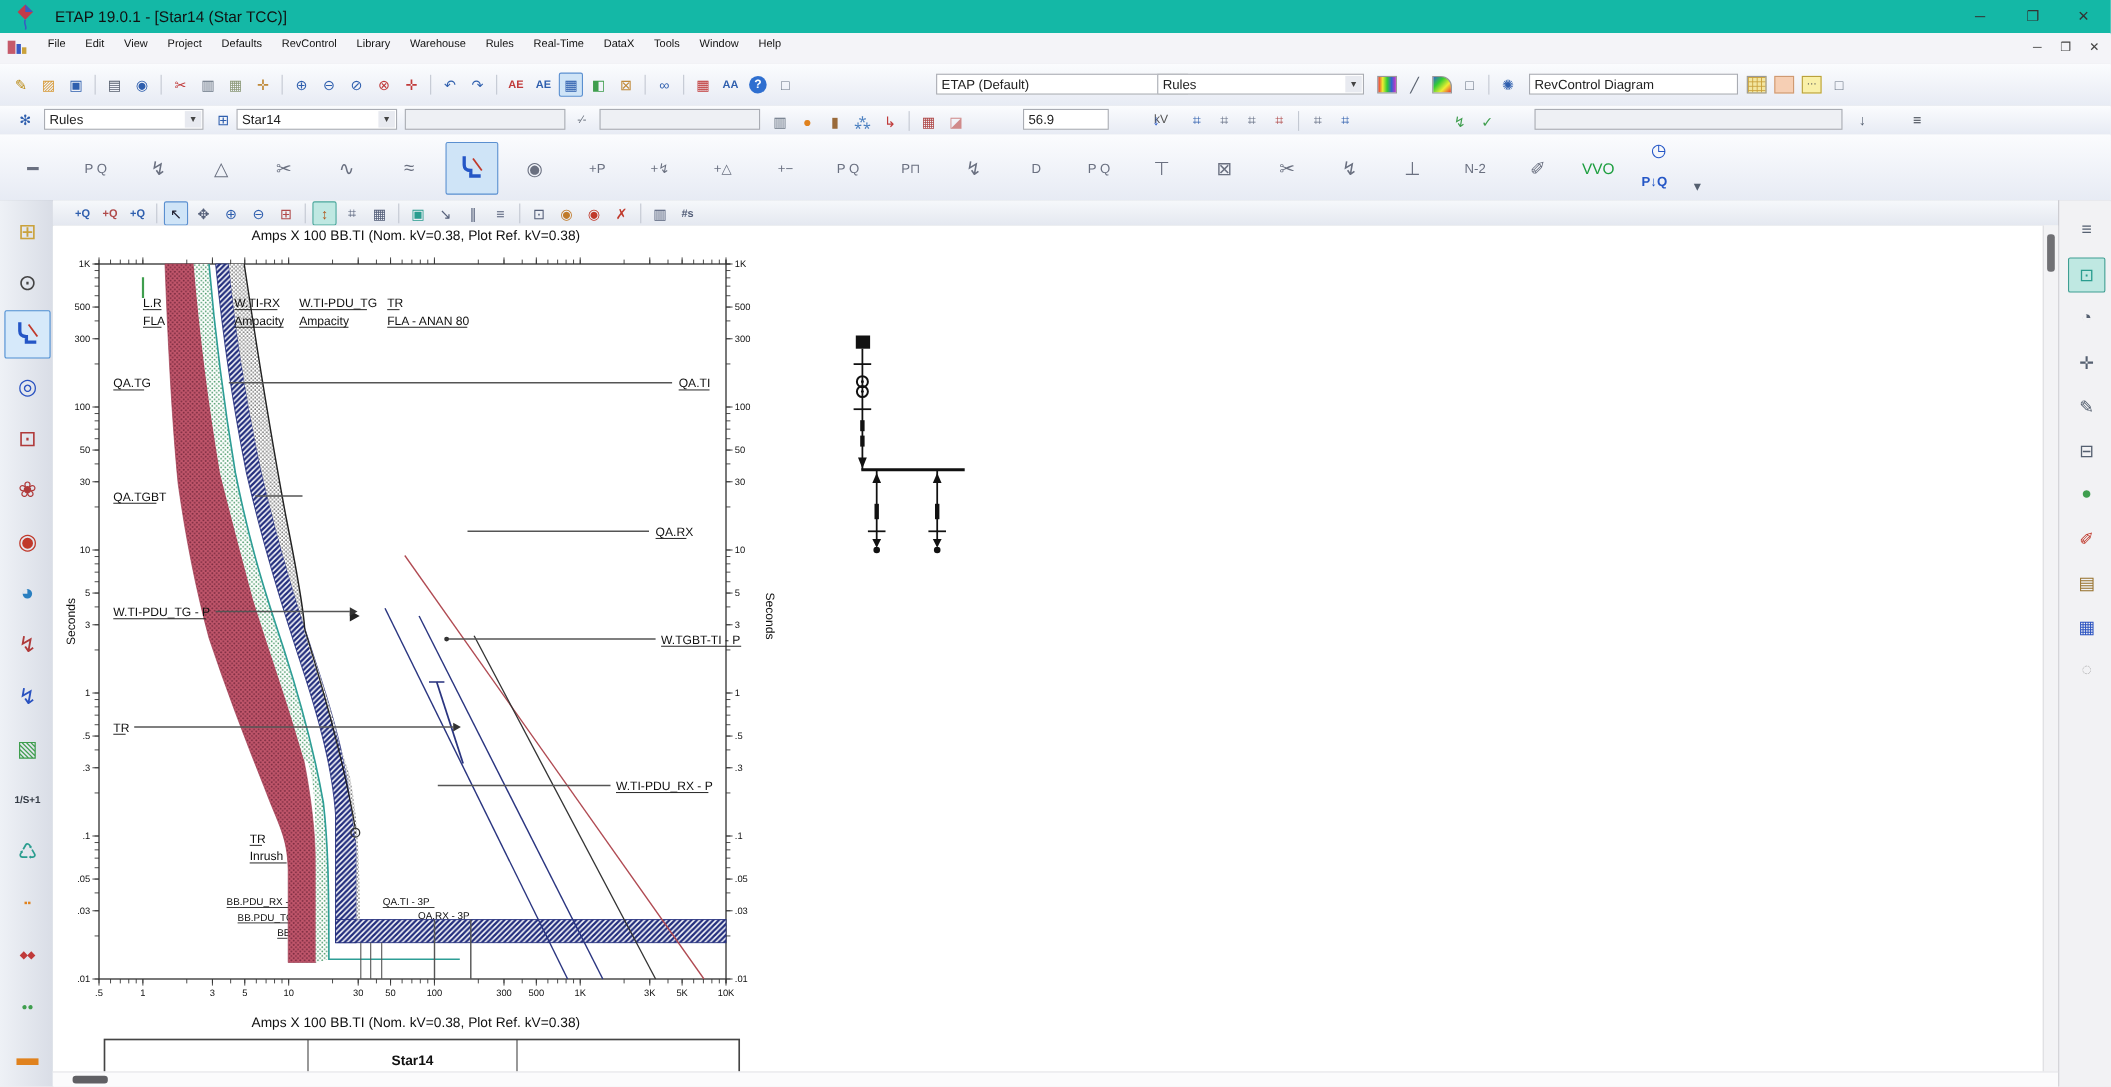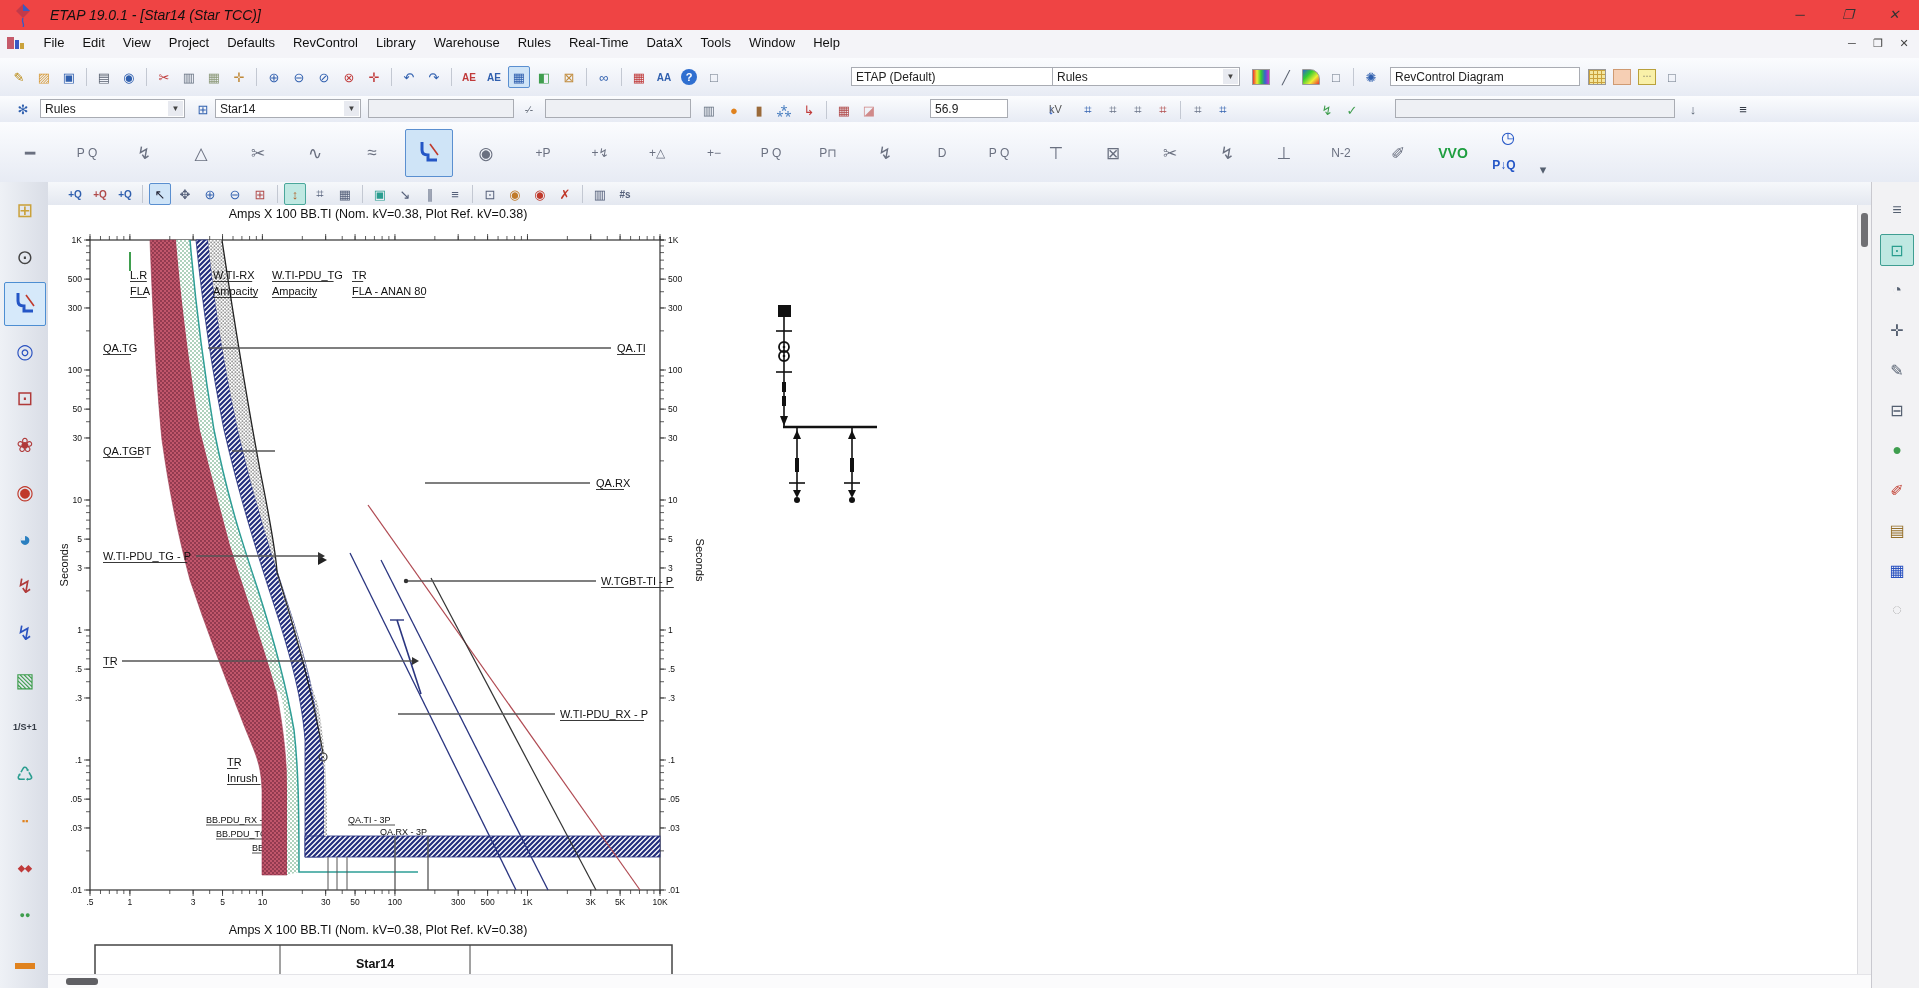--- a/index.html
+++ b/index.html
@@ -1,27 +1,27 @@
 <!DOCTYPE html>
 <html><head>
 <meta charset="utf-8">
 <style>
   html,body{margin:0;padding:0;background:#e8e8ec;font-family:"Liberation Sans",sans-serif;}
   #app{position:relative;width:1919px;height:988px;background:#f2f2f5;overflow:hidden;
        font-family:"Liberation Sans",sans-serif;}
   
-  #titlebar{position:absolute;left:0;top:0;width:1919px;height:30px;background:#ef4444;
-    border-bottom:1px solid #14b8a6;font-style:italic;}
+  #titlebar{position:absolute;left:0;top:0;width:1919px;height:30px;background:#14b8a6;
+    border-bottom:1px solid #14b8a6;}
   #titlebar .apptitle{position:absolute;left:50px;top:7px;font-size:14px;color:#111;}
   #titlebar .winbtn{position:absolute;top:0;width:46px;height:30px;text-align:center;
     line-height:30px;font-size:13px;color:#333;cursor:default;}
   
   #menubar{position:absolute;left:0;top:30px;width:1919px;height:28px;background:#f4f4f8;
     border-bottom:1px solid #e0e0e6;}
-  #menubar .mitem{display:inline-block;padding:5px 9px;font-size:13px;color:#111;}
+  #menubar .mitem{display:inline-block;padding:5px 9px;font-size:10px;color:#111;}
   #menu-icon{display:inline-block;width:20px;height:16px;margin:5px 4px 0 6px;vertical-align:top;}
   .mdi{position:absolute;top:4px;width:22px;height:18px;text-align:center;line-height:18px;
     font-size:11px;color:#444;}
   
   .tbrow{position:absolute;left:0;width:1919px;background:linear-gradient(#fbfcfe,#e7ebf4);
     border-bottom:1px solid #cdd2dd;}
   #toolbar1{top:58px;height:38px;}
   #toolbar2{top:96px;height:26px;}
   #toolbar3{top:122px;height:60px;border-bottom:1px solid #b9bec9;}
   #tccbar{position:absolute;left:48px;top:182px;width:1823px;height:23px;
@@ -253,21 +253,21 @@
         <div class="dev small" style="left: 918px;">D</div>
         <div class="dev small" style="left: 975px;">P Q</div>
         <div class="dev" style="left: 1032px;">⊤</div>
         <div class="dev" style="left: 1089px;">⊠</div>
         <div class="dev" style="left: 1146px;">✂</div>
         <div class="dev" style="left: 1203px;">↯</div>
         <div class="dev" style="left: 1260px;">⊥</div>
         <div class="dev small" style="left: 1317px;">N-2</div>
         <div class="dev" style="left: 1374px;">✐</div>
       </div>
-    <div class="dev small" style="left:1426px;width:52px;color:#1d9e3f;font-weight:bold;font-size:14px">VVO</div>
+    <div class="dev small" style="left:1426px;width:52px;color:#1d9e3f;font-weight:normal;font-size:14px">VVO</div>
     <span class="icn" style="position: absolute; left: 1497px; top: 4px; font-size: 16px; color: rgb(36, 86, 198);">◷</span>
     <div class="dev small" style="left:1480px;top:30px;width:46px;height:24px;color:#2456c6;font-weight:bold">P↓Q</div>
     <span class="icn" style="position: absolute; left: 1532px; top: 36px; color: rgb(85, 96, 112);">▾</span>
   </div>
 
   <div id="lsb">
       <div class="lsb-icn" style="top: 6px; color: rgb(202, 162, 60);">⊞</div>
       <div class="lsb-icn" style="top: 53px; color: rgb(68, 68, 68);">⊙</div>
       <div class="lsb-icn sel" style="top: 100px;">
         <svg width="26" height="26" viewBox="0 0 26 26">

